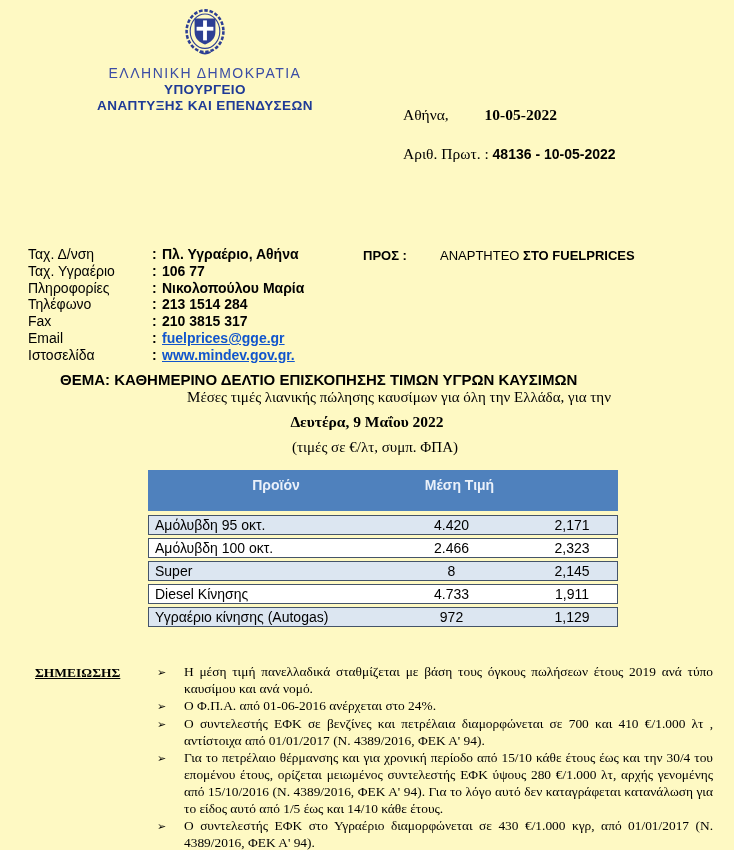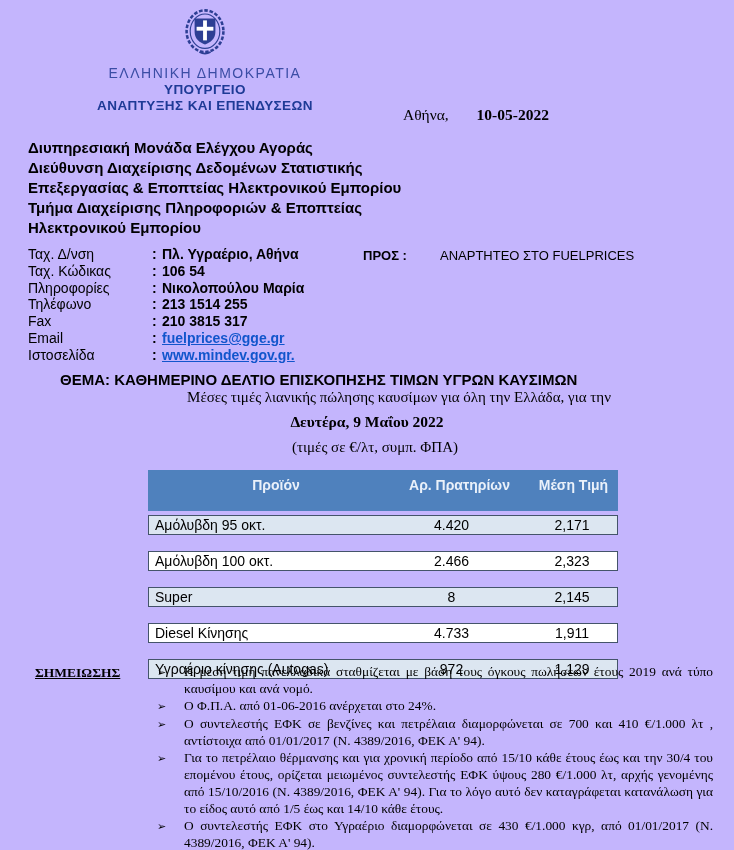--- a/index.html
+++ b/index.html
@@ -1,60 +1,60 @@
 <!DOCTYPE html>
 <html lang="el"><head>
 <meta charset="utf-8">
 <style>
   html,body{margin:0;padding:0;background:#fff;}
   .page{
-    position:relative;width:734px;height:850px;background:#c4b5fd;overflow:hidden;
+    position:relative;width:734px;height:850px;background:#fef9c3;overflow:hidden;
     font-family:"Liberation Sans",sans-serif;color:#000;
   }
   
   .gov-block{position:absolute;left:55px;top:6px;width:300px;text-align:center;}
   .emblem{display:inline-block;}
   .gov-republic{margin-top:3px;font-size:14px;letter-spacing:1.5px;color:#3b4da5;font-weight:400;}
   .gov-ministry{font-size:13.5px;font-weight:bold;color:#1e3a96;letter-spacing:.4px;margin-top:1px;}
   
   .date-line{position:absolute;left:403px;top:106px;font-family:"Liberation Serif",serif;font-size:15.5px;}
   .date-line .city{font-weight:400;}
-  .date-line .date{font-weight:bold;margin-left:24px;}
+  .date-line .date{font-weight:bold;margin-left:32px;}
   .prot-line{position:absolute;left:403px;top:145px;font-family:"Liberation Serif",serif;font-size:15.5px;}
   .prot-line .prot-value{font-family:"Liberation Sans",sans-serif;font-weight:bold;font-size:14px;}
   
   .dept-block{position:absolute;left:28px;top:138px;width:382px;font-size:15px;line-height:20px;font-weight:bold;}
   
   .contact-block{position:absolute;left:28px;top:246px;width:345px;font-size:14px;line-height:16.8px;}
   .c-row{display:flex;}
   .c-label{width:124px;flex:none;font-weight:400;}
   .c-colon{font-weight:bold;width:10px;flex:none;}
   .c-value{font-weight:bold;}
   .c-link{font-weight:bold;color:#1155cc;text-decoration:underline;}
   
   .pros-block{position:absolute;left:363px;top:248px;font-size:13px;display:flex;}
   .pros-label{font-weight:bold;width:77px;flex:none;}
   .pros-normal{font-weight:400;}
-  .pros-bold{font-weight:normal;}
+  .pros-bold{font-weight:bold;}
   
   .subject-line{position:absolute;left:60px;top:371px;width:660px;font-size:15px;font-weight:bold;}
   .sub1{position:absolute;left:0;top:389px;width:734px;text-align:center;
         font-family:"Liberation Serif",serif;font-size:15px;padding-left:32px;}
   .sub2{position:absolute;left:0;top:413px;width:734px;text-align:center;
         font-family:"Liberation Serif",serif;font-size:15.5px;font-weight:bold;}
   .sub3{position:absolute;left:8px;top:439px;width:734px;text-align:center;
         font-family:"Liberation Serif",serif;font-size:15px;}
   
   .fuel-table{position:absolute;left:148px;top:470px;width:470px;}
   .t-header{display:grid;grid-template-columns:242px 125px 103px;height:41px;
             background:#4F81BD;color:#eaf1fa;font-weight:bold;font-size:14px;}
   .t-header .th{padding-top:7px;text-align:center;padding-left:14px;}
   .t-body{margin-top:4px;}
   .t-row{display:grid;grid-template-columns:240px 125px 102px;
-         border:1px solid #44546a;height:18px;line-height:18px;font-size:14px;margin-bottom:16px;}
+         border:1px solid #44546a;height:18px;line-height:18px;font-size:14px;margin-bottom:3px;}
   .t-row.alt{background:#DCE6F1;}
   .t-row.plain{background:#FFFFFF;}
   .td-name{padding-left:6px;text-align:left;}
   .td-num{text-align:center;}
   .td-price{text-align:center;padding-left:14px;}
   
   .notes-label{position:absolute;left:35px;top:665px;font-family:"Liberation Serif",serif;
                font-size:13.5px;font-weight:bold;text-decoration:underline;}
   .notes-list{position:absolute;left:157px;top:663px;width:556px;
               font-family:"Liberation Serif",serif;font-size:13.4px;line-height:17px;}
@@ -81,47 +81,46 @@
     <div class="gov-republic">ΕΛΛΗΝΙΚΗ  ΔΗΜΟΚΡΑΤΙΑ</div>
     <div class="gov-ministry">ΥΠΟΥΡΓΕΙΟ</div>
     <div class="gov-ministry">ΑΝΑΠΤΥΞΗΣ ΚΑΙ ΕΠΕΝΔΥΣΕΩΝ</div>
   </div>
 
   <div class="date-line">
     <span class="city">Αθήνα,</span>
     <span class="date">10-05-2022</span>
   </div>
 
-
-  <div class="dept-block">
-    <div>Διυπηρεσιακή Μονάδα Ελέγχου Αγοράς</div>
-    <div>Διεύθυνση Διαχείρισης Δεδομένων Στατιστικής Επεξεργασίας &amp; Εποπτείας Ηλεκτρονικού Εμπορίου</div>
-    <div>Τμήμα Διαχείρισης Πληροφοριών &amp; Εποπτείας Ηλεκτρονικού Εμπορίου</div>
-  </div>
+  <div class="prot-line">
+    <span>Αριθ. Πρωτ. : </span>
+    <span class="prot-value">48136 - 10-05-2022</span>
+  </div>
+
 
   <div class="contact-block">
     <div class="c-row">
       <span class="c-label">Ταχ. Δ/νση</span>
       <span class="c-colon">:</span>
       <span class="c-value">Πλ. Υγραέριο, Αθήνα</span>
     </div>
     <div class="c-row">
-      <span class="c-label">Ταχ. Κώδικας</span>
-      <span class="c-colon">:</span>
-      <span class="c-value">106 54</span>
+      <span class="c-label">Ταχ. Υγραέριο</span>
+      <span class="c-colon">:</span>
+      <span class="c-value">106 77</span>
     </div>
     <div class="c-row">
       <span class="c-label">Πληροφορίες</span>
       <span class="c-colon">:</span>
       <span class="c-value">Νικολοπούλου Μαρία</span>
     </div>
     <div class="c-row">
       <span class="c-label">Τηλέφωνο</span>
       <span class="c-colon">:</span>
-      <span class="c-value">213 1514 255</span>
+      <span class="c-value">213 1514 284</span>
     </div>
     <div class="c-row">
       <span class="c-label">Fax</span>
       <span class="c-colon">:</span>
       <span class="c-value">210 3815 317</span>
     </div>
     <div class="c-row">
       <span class="c-label">Email</span>
       <span class="c-colon">:</span>
       <a class="c-link" href="#">fuelprices@gge.gr</a>
@@ -142,21 +141,20 @@
   </div>
 
   <div class="subject-line">ΘΕΜΑ: ΚΑΘΗΜΕΡΙΝΟ ΔΕΛΤΙΟ ΕΠΙΣΚΟΠΗΣΗΣ ΤΙΜΩΝ ΥΓΡΩΝ ΚΑΥΣΙΜΩΝ</div>
   <div class="sub1">Μέσες τιμές λιανικής πώλησης καυσίμων για όλη την Ελλάδα, για την</div>
   <div class="sub2">Δευτέρα, 9 Μαΐου 2022</div>
   <div class="sub3">(τιμές σε €/λτ, συμπ. ΦΠΑ)</div>
 
   <div class="fuel-table">
     <div class="t-header">
       <div class="th">Προϊόν</div>
-      <div class="th">Αρ. Πρατηρίων</div>
       <div class="th">Μέση Τιμή</div>
     </div>
     <div class="t-body">
       <div class="t-row alt">
         <div class="td-name">Αμόλυβδη 95 οκτ.</div>
         <div class="td-num">4.420</div>
         <div class="td-price">2,171</div>
       </div>
       <div class="t-row plain">
         <div class="td-name">Αμόλυβδη 100 οκτ.</div>

